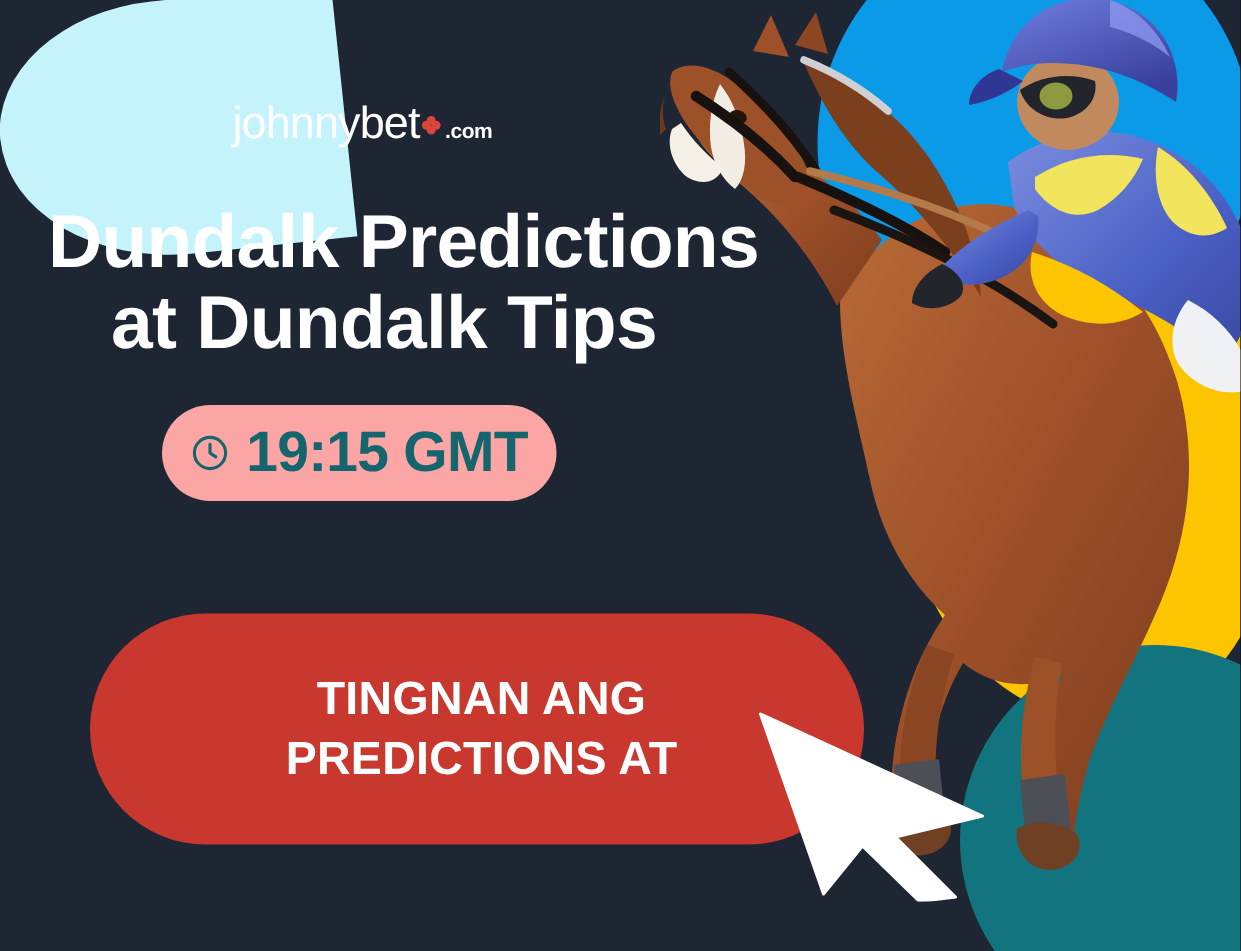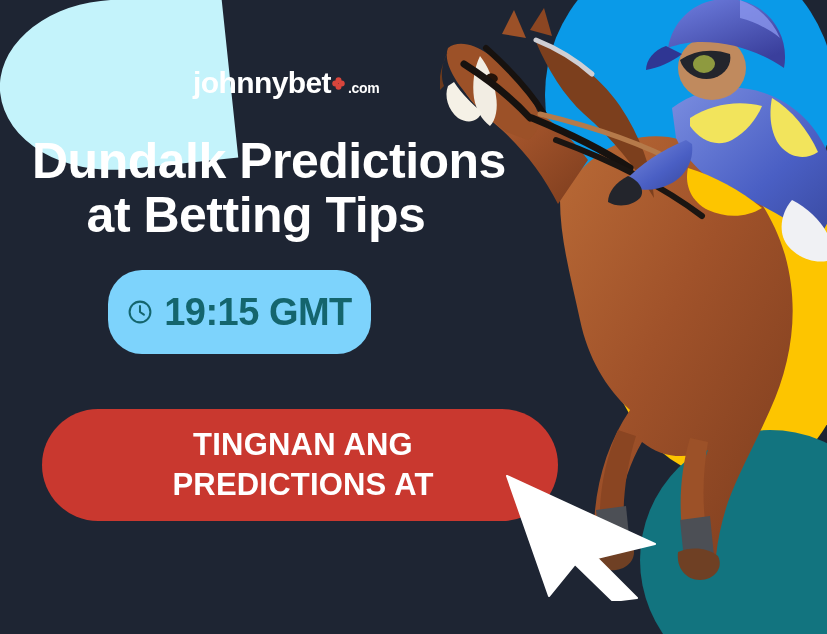--- a/index.html
+++ b/index.html
@@ -31,55 +31,54 @@
   
   #horse-art { position:absolute; left:440px; top:-10px; width:400px; height:650px; }
 
   
   #logo {
     position:absolute; left:155px; top:68px;
     display:flex; align-items:baseline; gap:0px;
     color:#ffffff;
   }
   #logo-word {
-    font-size:30px; font-weight:bold; letter-spacing:-0.6px;
+    font-size:30px; font-weight:normal; letter-spacing:-0.6px;
     line-height:1;
-    margin-left:38px;
   }
   #logo-clover { width:13px; height:13px; position:relative; margin:0 3px 0 1px; align-self:center; }
   #logo-com { font-size:14px; font-weight:bold; line-height:1; letter-spacing:-0.3px; }
 
   
   #headline {
     position:absolute; left:0px; top:134px; width:480px;
     color:#ffffff;
     font-size:50px; font-weight:bold;
     line-height:1.08;
     letter-spacing:-0.5px;
     text-align:center;
     padding-left:32px;
   }
   #headline .line { display:block; white-space:nowrap; }
 
   
   #time-badge {
     position:absolute; left:108px; top:270px;
-    width:263px; height:84px;
-    background:#7dd3fc;
+    width:263px; height:64px;
+    background:#fca5a5;
     border-radius:34px;
     display:flex; align-items:center; justify-content:center; gap:11px;
     color:#14656d;
   }
   #clock-icon { width:26px; height:26px; flex:0 0 auto; display:block; }
   #time-text { font-size:38px; font-weight:bold; letter-spacing:-0.5px; line-height:1; }
 
   
   #cta-button {
-    position:absolute; left:42px; top:409px;
-    width:516px; height:112px;
+    position:absolute; left:60px; top:409px;
+    width:516px; height:154px;
     background:#c9382f;
     border-radius:77px;
     display:flex; align-items:center; justify-content:center;
     cursor:pointer;
   }
   #cta-label {
     color:#ffffff;
     font-size:31px; font-weight:bold;
     line-height:1.30;
     text-align:center;
@@ -209,21 +208,21 @@
       <circle cx="10" cy="5" r="4.6" fill="#d9453c"></circle>
       <circle cx="10" cy="15" r="4.6" fill="#d9453c"></circle>
       <circle cx="5" cy="10" r="4.6" fill="#d9453c"></circle>
       <circle cx="15" cy="10" r="4.6" fill="#d9453c"></circle>
     </svg>
     <span id="logo-com">.com</span>
   </div>
 
   <h1 id="headline">
     <span class="line">Dundalk Predictions</span>
-    <span class="line">at Betting Tips</span>
+    <span class="line">at Dundalk Tips</span>
   </h1>
 
   <div id="time-badge">
     <svg id="clock-icon" viewBox="0 0 24 24">
       <circle cx="12" cy="12" r="9.6" fill="none" stroke="#14656d" stroke-width="1.9"></circle>
       <path d="M12 6.6 V12 L15.6 14.4" fill="none" stroke="#14656d" stroke-width="1.9" stroke-linecap="round" stroke-linejoin="round"></path>
     </svg>
     <span id="time-text">19:15 GMT</span>
   </div>
 

